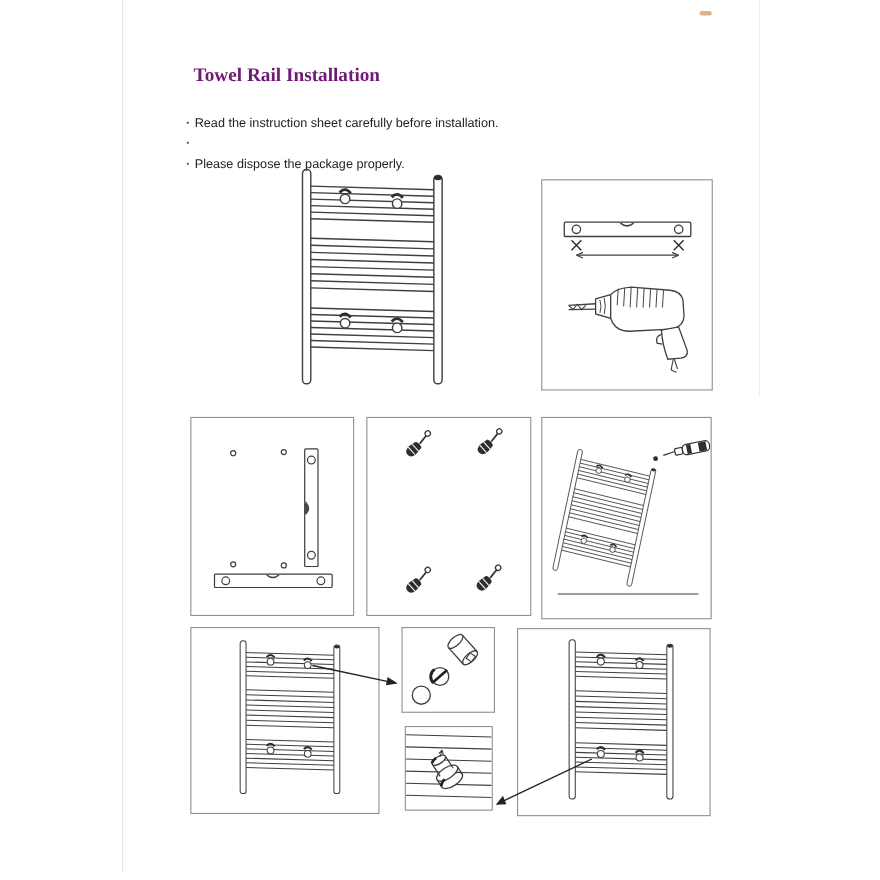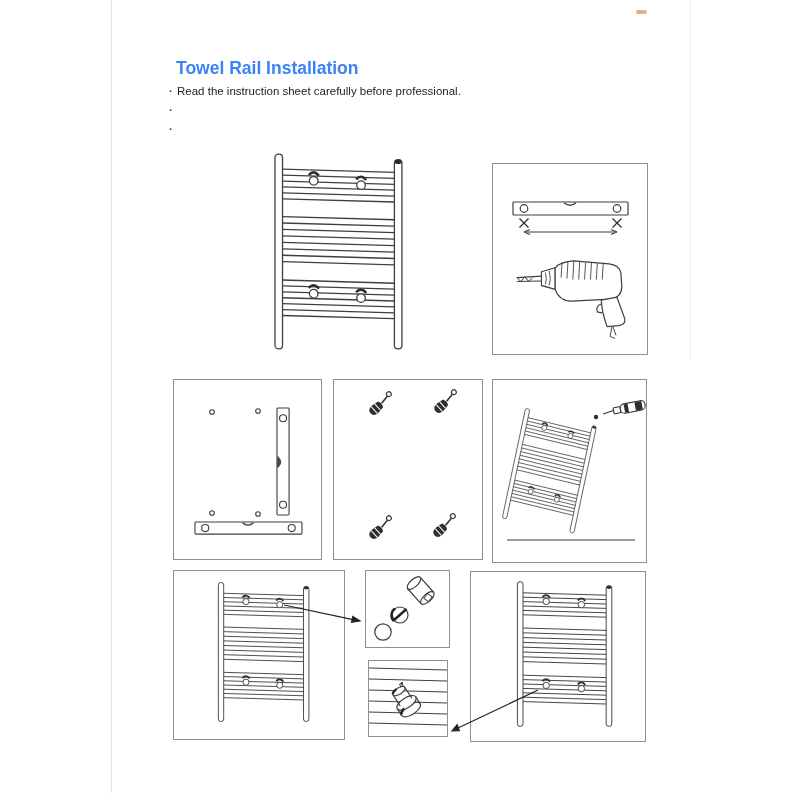--- a/index.html
+++ b/index.html
@@ -6,21 +6,21 @@
   body{
     width:800px;height:800px;position:relative;overflow:hidden;
     background:#ffffff;
     font-family:"Liberation Sans","DejaVu Sans",sans-serif;
   }
   .scan-line{position:absolute;pointer-events:none;}
   #scan-line-left{left:111px;top:0;width:1px;height:793px;background:#e4e4e4;}
   #scan-line-right{left:690px;top:0;width:1px;height:360px;background:#ededed;}
   #orange-mark{position:absolute;left:636px;top:10px;width:11px;height:4px;border-radius:2px;opacity:.85;}
   #doc-header{position:absolute;left:176px;top:58px;width:420px;color:#1b1b1b;}
-  #page-title{font-size:17.5px;font-weight:bold;margin:0 0 3px 0;color:#3b82f6;}
+  #page-title{font-size:17.5px;font-weight:bold;margin:0 0 24px 0;color:#701a75;font-family:Liberation Serif, serif;}
   .bullet-row{display:flex;align-items:flex-start;font-size:11.5px;line-height:19px;color:#232323;}
   .bullet-dot{width:8px;margin-left:-7px;color:#444;font-weight:bold;}
   .panel{position:absolute;border:1px solid #8f8f8f;background:#fff;box-sizing:border-box;}
   .fig{position:absolute;}
   svg{display:block;}
   .lineart{stroke:#3f3f3f;fill:none;}
   #arrow-overlay{position:absolute;left:0;top:0;pointer-events:none;}
 </style>
 </head>
 <body>
@@ -100,27 +100,28 @@
 </svg>
 
 <div class="scan-line" id="scan-line-left"></div>
 <div class="scan-line" id="scan-line-right"></div>
 <div id="orange-mark" style="background:#d8a377"></div>
 
 <div id="doc-header">
   <h1 id="page-title">Towel Rail Installation</h1>
   <div class="bullet-row">
     <span class="bullet-dot">·</span>
-    <span>Read the instruction sheet carefully before professional.</span>
+    <span>Read the instruction sheet carefully before installation.</span>
   </div>
   <div class="bullet-row">
     <span class="bullet-dot">·</span>
   </div>
   <div class="bullet-row">
     <span class="bullet-dot">·</span>
+    <span>Please dispose the package properly.</span>
   </div>
 </div>
 
 <div class="fig" style="left:266px;top:152px">
   <svg width="146" height="199" viewBox="0 0 135 185">
     <use href="#rail"></use>
   </svg>
 </div>
 
 <div class="panel" style="left:492px;top:163px;width:156px;height:192px">

